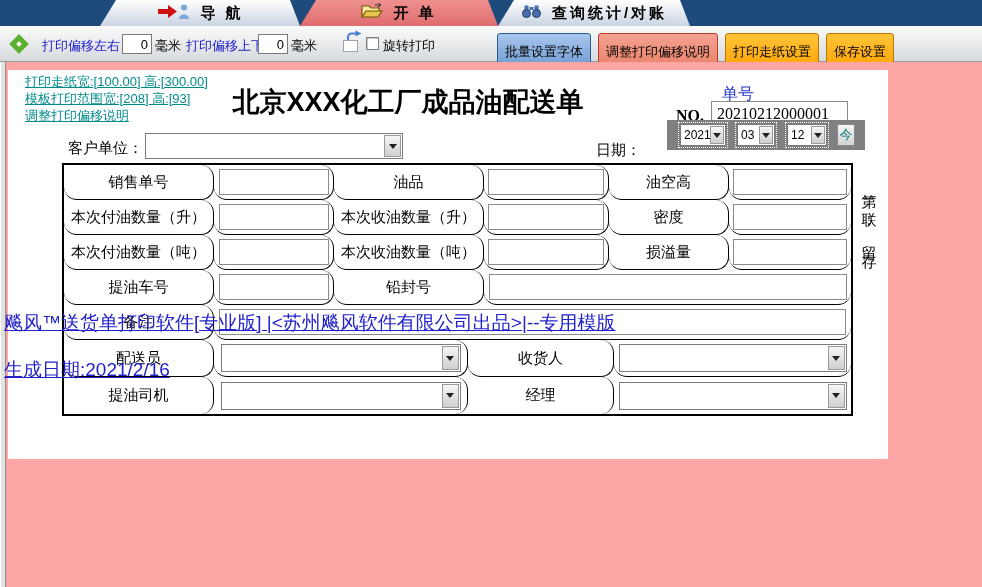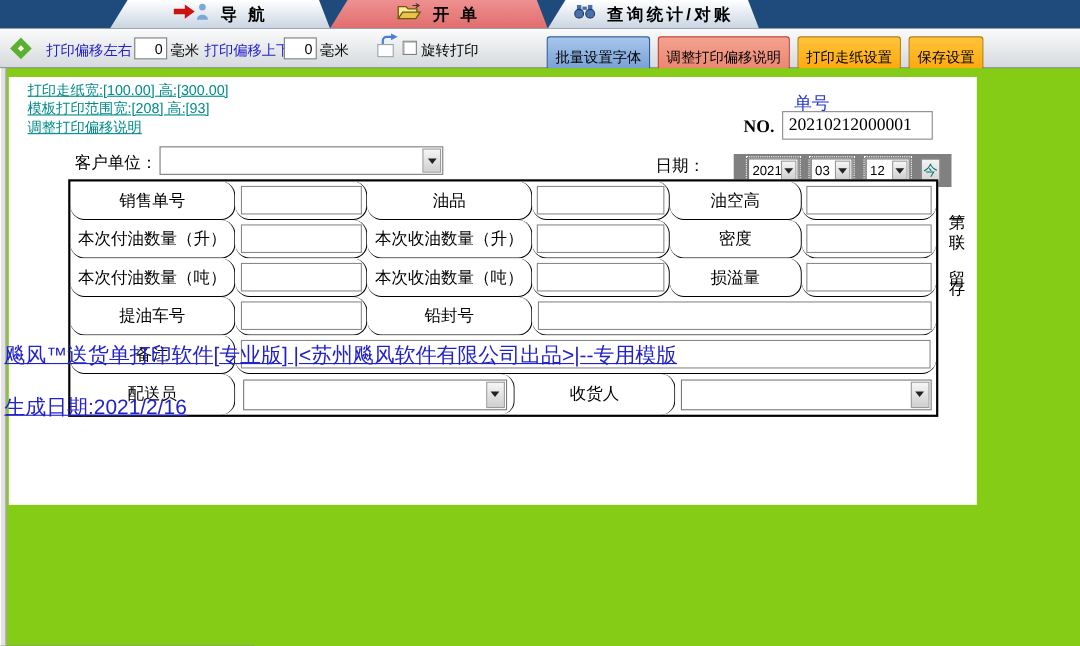--- a/index.html
+++ b/index.html
@@ -29,21 +29,21 @@
              border:5px solid #5cb030; transform:rotate(45deg); }
   .checkbox { width:13px; height:13px; background:#fff; border:1px solid #808080; box-shadow:inset 1px 1px 0 #c8c8c8; }
   .btn-row { left:497px; top:7px; display:flex; gap:7px; }
   .tbtn { height:38px; font-size:13px; color:#000; padding:0 7px; border-radius:3px; cursor:pointer;
           font-family:"Liberation Sans",sans-serif; white-space:nowrap; }
   .btn-blue   { background:linear-gradient(#a8c6ec,#6b97cf); border:1px solid #2b5c9c; }
   .btn-red    { background:linear-gradient(#f4a291,#e97f66); border:1px solid #c03a28; }
   .btn-orange { background:linear-gradient(#ffc43a,#ffa200); border:1px solid #b87800; }
 
   
-  .content { position:relative; width:982px; height:525px; background:#84cc16; }
+  .content { position:relative; width:982px; height:525px; background:#fca5a5; }
   .left-strip { position:absolute; left:0; top:0; width:6px; height:100%; background:#e2e2e2;
                 border-left:1px solid #fff; border-right:1px solid #8a8a8a; }
   .page { position:absolute; left:8px; top:8px; width:880px; height:389px; background:#ffffff; }
 
   .links { position:absolute; left:17px; top:3px; font-size:13px; line-height:17px; }
   .links a { display:block; color:#008b8b; text-decoration:underline; cursor:pointer; white-space:nowrap; }
 
   .doc-title { position:absolute; left:200px; top:14px; width:400px; text-align:center;
                font-size:27px; font-weight:bold; color:#000; white-space:nowrap; }
 
@@ -57,21 +57,21 @@
   .combo { background:#fff; border:1px solid #7a7a7a; position:absolute; }
   .combo .combo-value { position:absolute; left:4px; top:3px; font-size:13px; }
   .combo-btn { position:absolute; right:1px; top:1px; bottom:1px; width:17px;
                background:linear-gradient(#f6f6f6,#cfcfcf); border:1px solid #9a9a9a;
                display:flex; align-items:center; justify-content:center; cursor:pointer; }
   .tri { width:0; height:0; border-left:4px solid transparent; border-right:4px solid transparent;
          border-top:5px solid #222; }
   .customer-combo { left:137px; top:63px; width:258px; height:26px; }
 
   .date-label { position:absolute; left:588px; top:71px; font-size:15px; }
-  .date-panel { position:absolute; left:659px; top:70px; width:198px; height:30px; background:#808080; }
+  .date-panel { position:absolute; left:659px; top:50px; width:198px; height:30px; background:#808080; }
   .mini-combo { position:absolute; top:4px; height:22px; background:#fff; border:1px solid #7a7a7a;
                 outline:1px dotted #ffffff; outline-offset:1px; }
   .mini-combo .combo-value { top:3px; left:3px; font-size:12px; }
   .mini-combo .combo-btn { width:14px; }
   .mc-year { left:13px;  width:46px; }
   .mc-month{ left:70px;  width:38px; }
   .mc-day  { left:120px; width:40px; }
   .today-btn { position:absolute; left:170px; top:4px; width:18px; height:22px; font-size:13px;
                color:#007070; background:linear-gradient(#f4f4f4,#d4d4d4); border:1px solid #8a8a8a;
                font-family:"Liberation Sans",sans-serif; cursor:pointer; padding:0; }
@@ -172,20 +172,21 @@
   <div class="left-strip"></div>
 
   <div class="page">
 
     <div class="links">
       <a>打印走纸宽:[100.00] 高:[300.00]</a>
       <a>模板打印范围宽:[208] 高:[93]</a>
       <a>调整打印偏移说明</a>
     </div>
 
+    <div class="doc-title">北京XXX化工厂成品油配送单</div>
 
     <span class="orderno-caption">单号</span>
     <span class="no-label">NO.</span>
     <input class="no-input" value="20210212000001" style="">
 
     <span class="customer-label">客户单位：</span>
     <div class="combo customer-combo">
       <span class="combo-value"></span>
       <span class="combo-btn">
           <span class="tri"></span>
@@ -315,20 +316,44 @@
           </div>
         <div class="tc w-c4">
           <div class="cell-combo cc-right">
             <span class="combo-value"></span>
             <span class="combo-btn">
                 <span class="tri"></span>
               </span>
           </div>
         </div>
       </div>
+      <div class="trow tall">
+        <div class="tc w-c1">
+            <span class="flabel">提油司机</span>
+          </div>
+        <div class="tc w-c2">
+          <div class="cell-combo cc-left">
+            <span class="combo-value"></span>
+            <span class="combo-btn">
+                <span class="tri"></span>
+              </span>
+          </div>
+        </div>
+        <div class="tc w-c3">
+            <span class="flabel">经理</span>
+          </div>
+        <div class="tc w-c4">
+          <div class="cell-combo cc-right">
+            <span class="combo-value"></span>
+            <span class="combo-btn">
+                <span class="tri"></span>
+              </span>
+          </div>
+        </div>
+      </div>
     </div>
 
     <div class="copy-strip">第一联：留存</div>
   </div>
 
   <div class="watermark">飚风™送货单打印软件[专业版]  |&lt;苏州飚风软件有限公司出品&gt;|--专用模版</div>
   <div class="gen-date">生成日期:2021/2/16</div>
 </div>
 
 </body></html>

